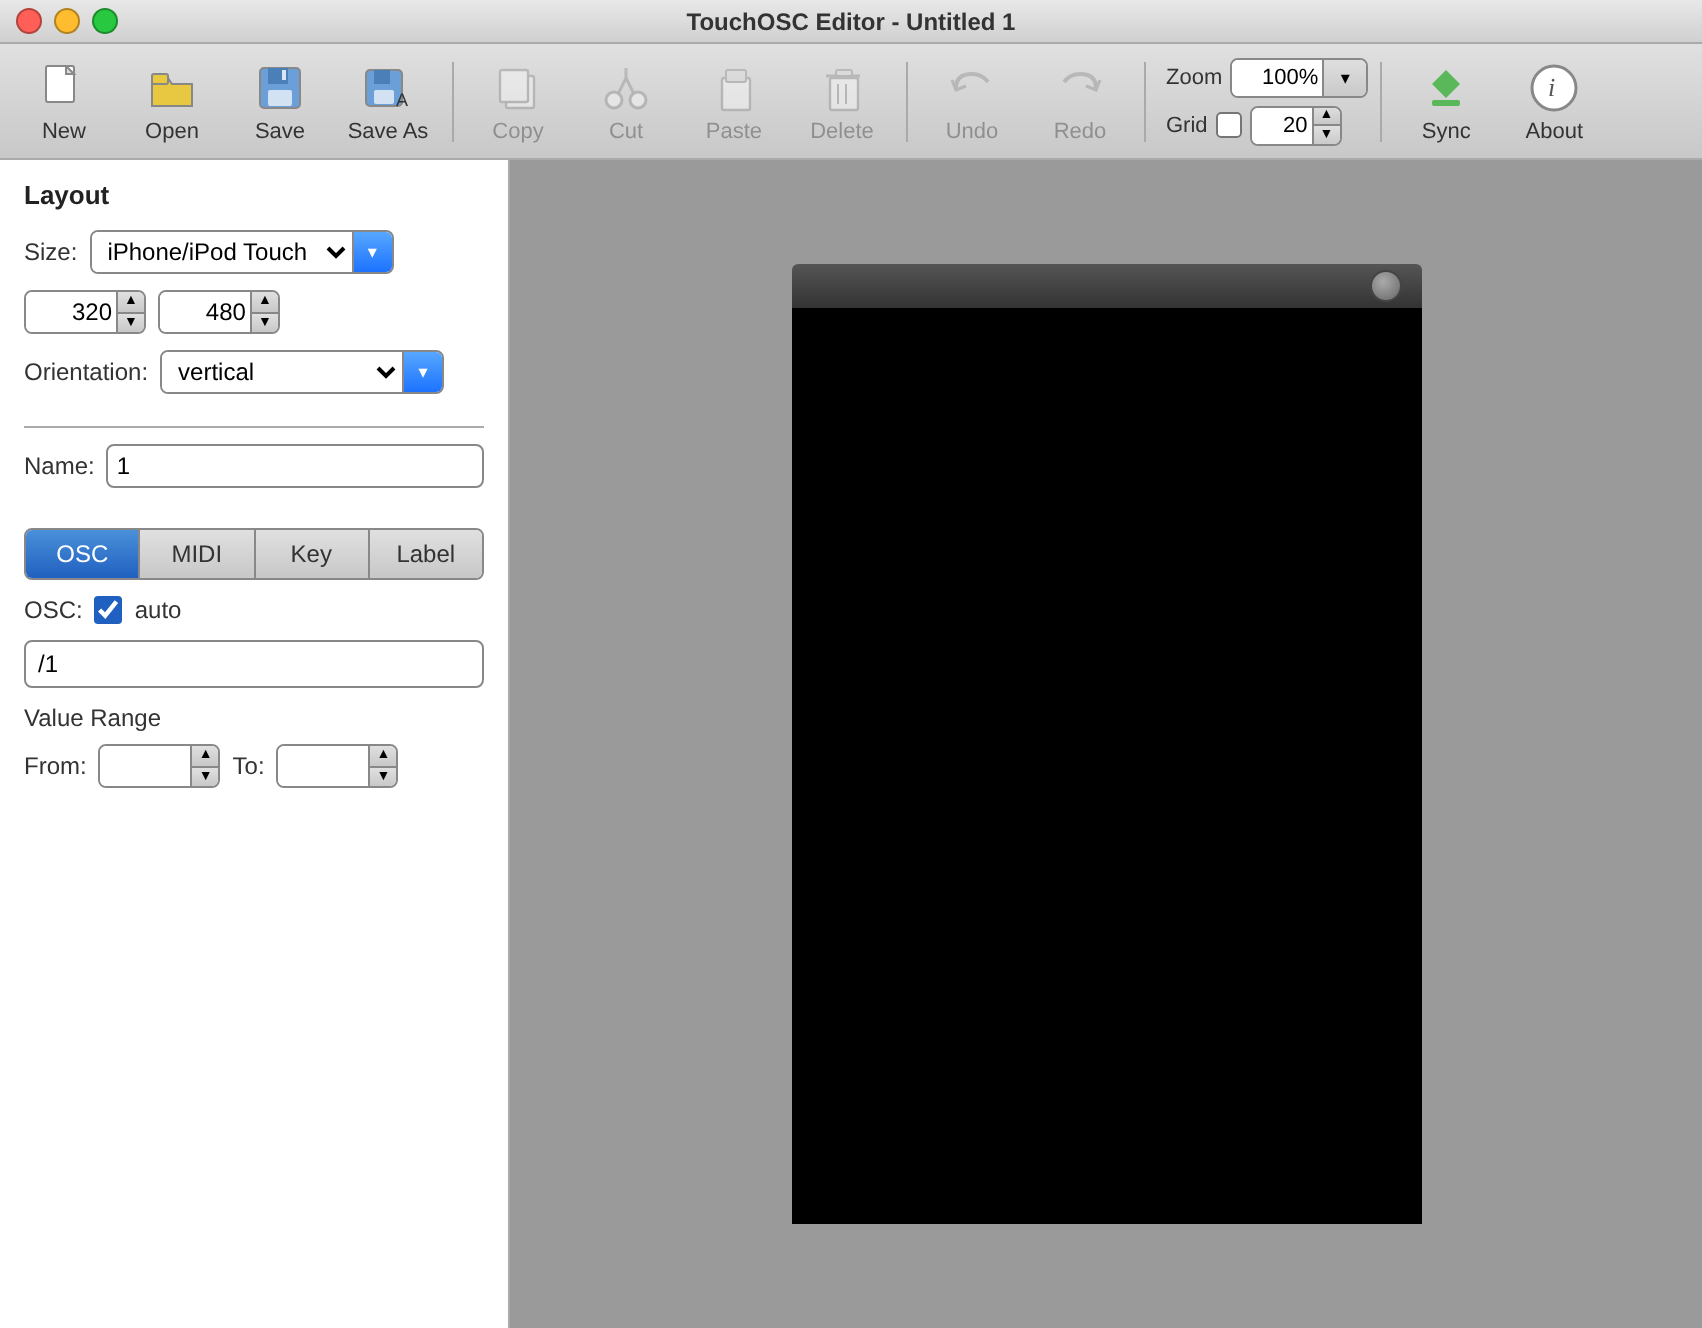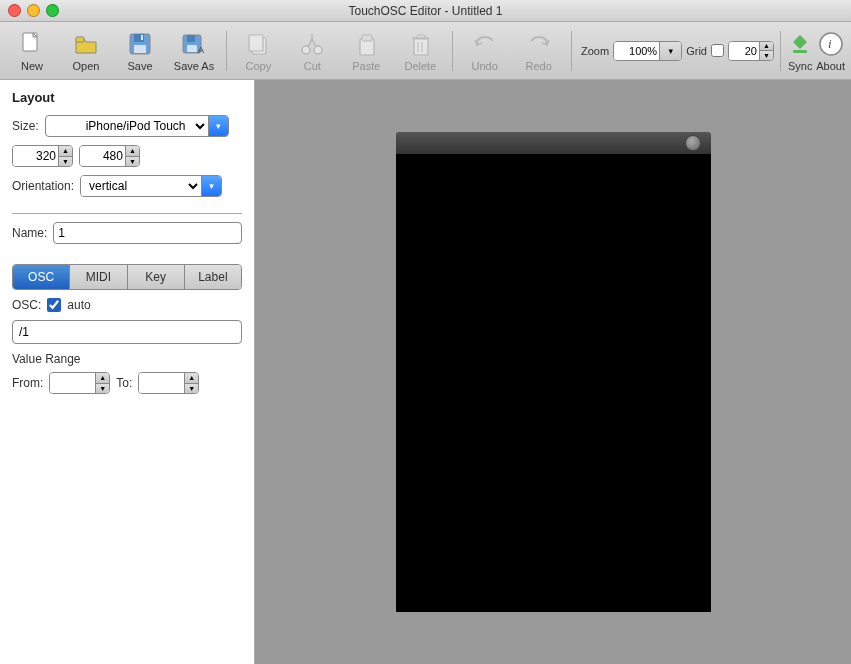--- a/index.html
+++ b/index.html
@@ -35,21 +35,21 @@
       border-radius: 50%;
       border: 1px solid rgba(0,0,0,0.3);
       cursor: pointer;
     }
     .tb-close { background: #ff5f57; }
     .tb-min { background: #febc2e; }
     .tb-max { background: #28c840; }
     .title-bar-title {
       font-size: 12px;
       color: #333;
-      font-weight: 400;
+      font-weight: 700;
     }
 
     
     .toolbar {
       background: linear-gradient(to bottom, #e0e0e0, #c8c8c8);
       border-bottom: 1px solid #aaa;
       display: flex;
       align-items: center;
       padding: 4px 6px;
       gap: 2px;
@@ -87,20 +87,21 @@
       display: flex;
       align-items: center;
       justify-content: center;
       font-size: 20px;
     }
     .toolbar-btn.disabled { opacity: 0.4; }
 
     
     .zoom-grid-section {
       display: flex;
+      flex-direction: column;
       gap: 4px;
       margin-left: 4px;
     }
     .zoom-row, .grid-row {
       display: flex;
       align-items: center;
       gap: 4px;
       font-size: 11px;
       color: #333;
     }
@@ -589,21 +590,21 @@
   </button>
 </div>
 
 <div class="main-layout">
 
   <div class="sidebar">
     <div class="section-title">Layout</div>
 
     <div class="field-row">
       <span class="field-label">Size:</span>
-      <div style="display:flex;align-items:center;background:white;border:1px solid #888;border-radius:4px;overflow:hidden;height:22px;padding-left:32px;">
+      <div style="display:flex;align-items:center;background:white;border:1px solid #888;border-radius:4px;overflow:hidden;height:22px;">
         <select class="styled-select" style="width:130px;">
           <option>iPhone/iPod Touch</option>
           <option>iPad</option>
           <option>iPhone 5</option>
           <option>Custom</option>
         </select>
         <div class="select-arrow">▾</div>
       </div>
     </div>
 

